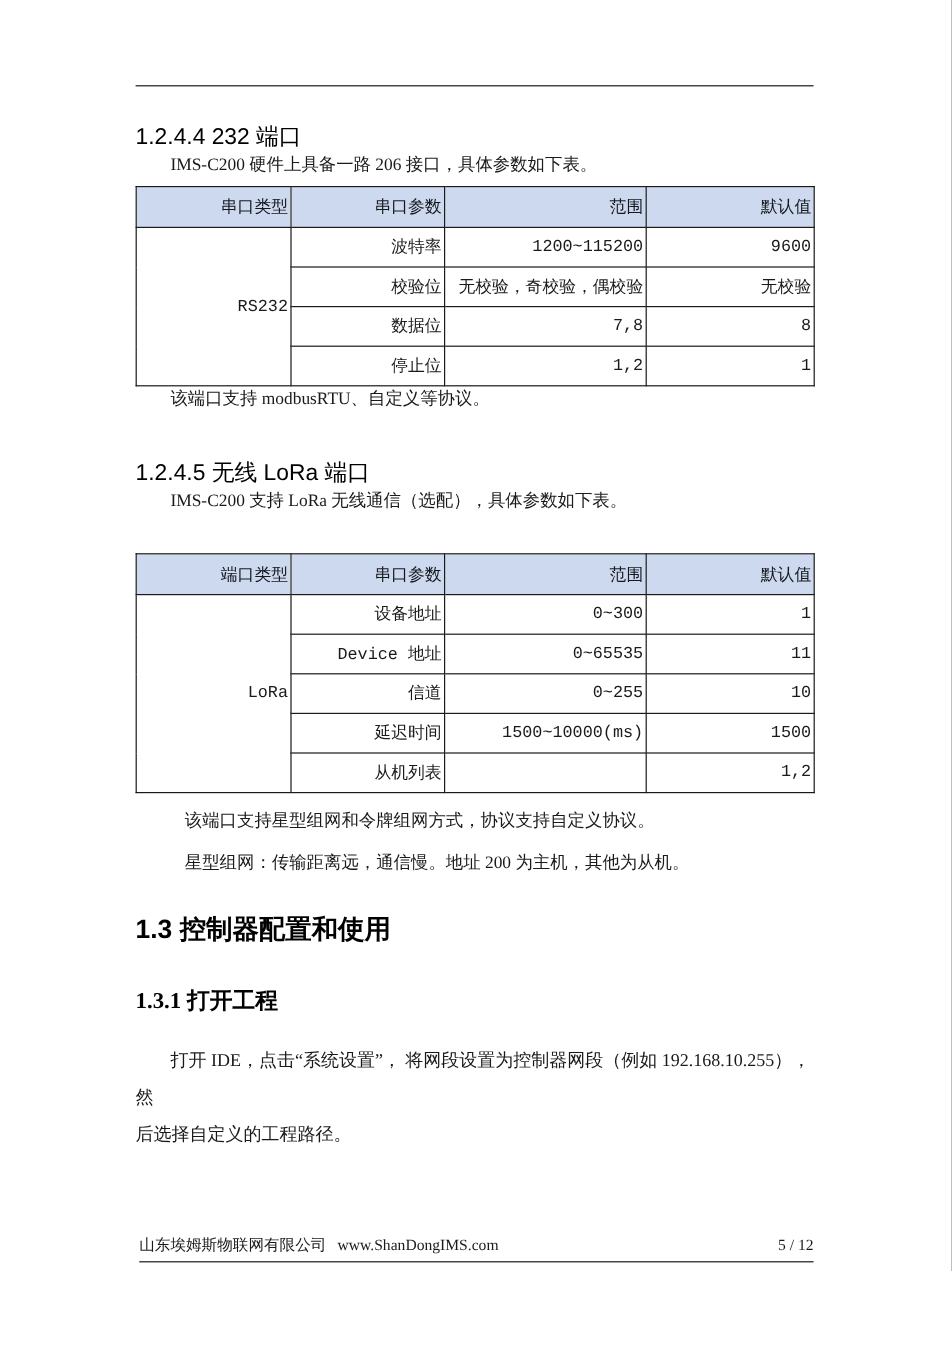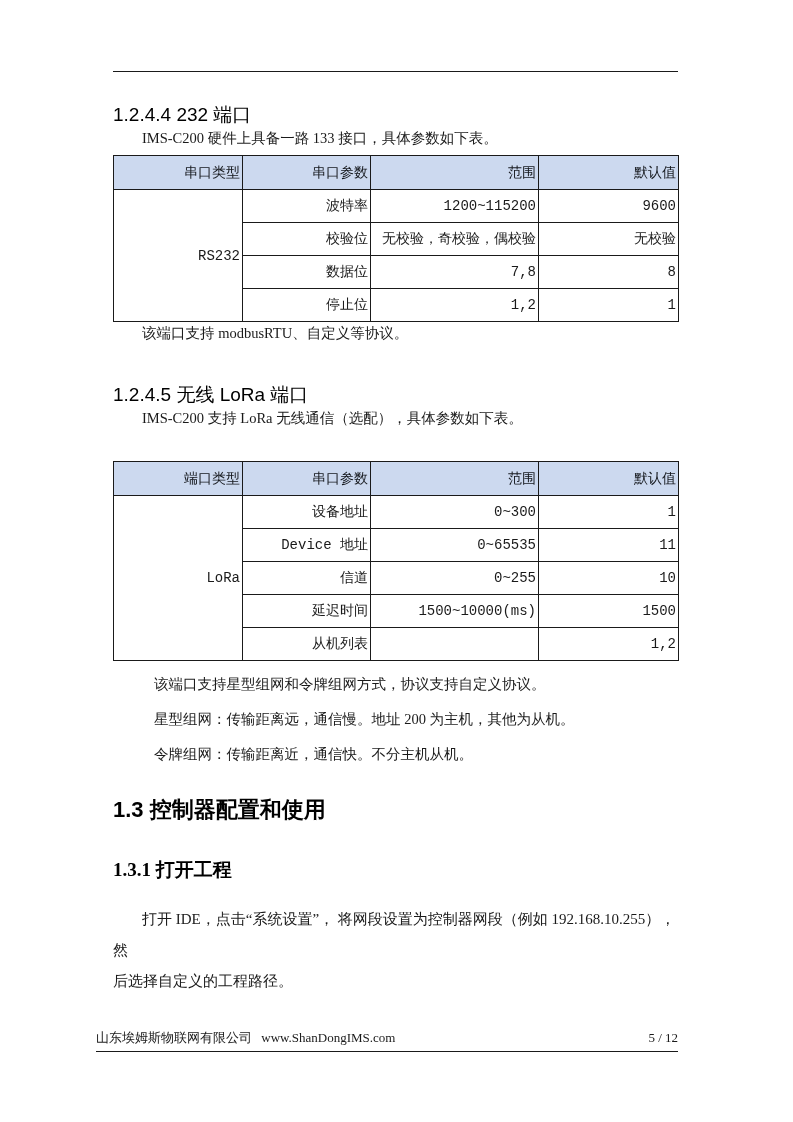--- a/index.html
+++ b/index.html
@@ -59,39 +59,39 @@
     font-weight:bold; font-size:19px; line-height:25px; color:#000;
   }
   h3.sub .num { font-family:"Liberation Serif","DejaVu Serif",serif; }
   h3.sub .ttl { font-family:"Liberation Sans","DejaVu Sans",sans-serif; }
 
   .para { margin-top:22px; }
   .para p { margin:0; font-size:15px; line-height:31px; }
   .para p.first { text-indent:29px; }
 
   .footer {
-    position:absolute; left:96px; right:115px; top:1030px;
+    position:absolute; left:116px; right:115px; top:1030px;
     padding-bottom:5px; border-bottom:1px solid #1a1a1a;
     display:flex; justify-content:space-between; align-items:flex-end;
     font-size:13px; line-height:16px;
   }
   .footer .left span { margin-right:6px; }
   .footer .left span:last-child { margin-right:0; }
 </style>
 </head>
 <body>
 
 <div class="page">
   <div class="content">
 
     <div class="top-rule"></div>
 
     <h2 class="sec">1.2.4.4 232 端口</h2>
 
-    <p class="body-line intro1">IMS-C200 硬件上具备一路 133 接口，具体参数如下表。</p>
+    <p class="body-line intro1">IMS-C200 硬件上具备一路 206 接口，具体参数如下表。</p>
 
     <table class="doc-table t232">
       <colgroup>
         <col style="width:129px">
           <col style="width:128px">
           <col style="width:168px">
           <col style="width:140px">
       </colgroup>
       <thead>
         <tr>
@@ -173,21 +173,20 @@
           <td>从机列表</td>
           <td></td>
           <td>1,2</td>
         </tr>
       </tbody>
     </table>
 
     <div class="notes">
       <p>该端口支持星型组网和令牌组网方式，协议支持自定义协议。</p>
       <p>星型组网：传输距离远，通信慢。地址 200 为主机，其他为从机。</p>
-      <p>令牌组网：传输距离近，通信快。不分主机从机。</p>
     </div>
 
     <h2 class="big">1.3 控制器配置和使用</h2>
 
     <h3 class="sub"><span class="num">1.3.1</span> <span class="ttl">打开工程</span></h3>
 
     <div class="para">
       <p class="first">打开 IDE，点击“系统设置”， 将网段设置为控制器网段（例如 192.168.10.255），然</p>
       <p>后选择自定义的工程路径。</p>
     </div>

